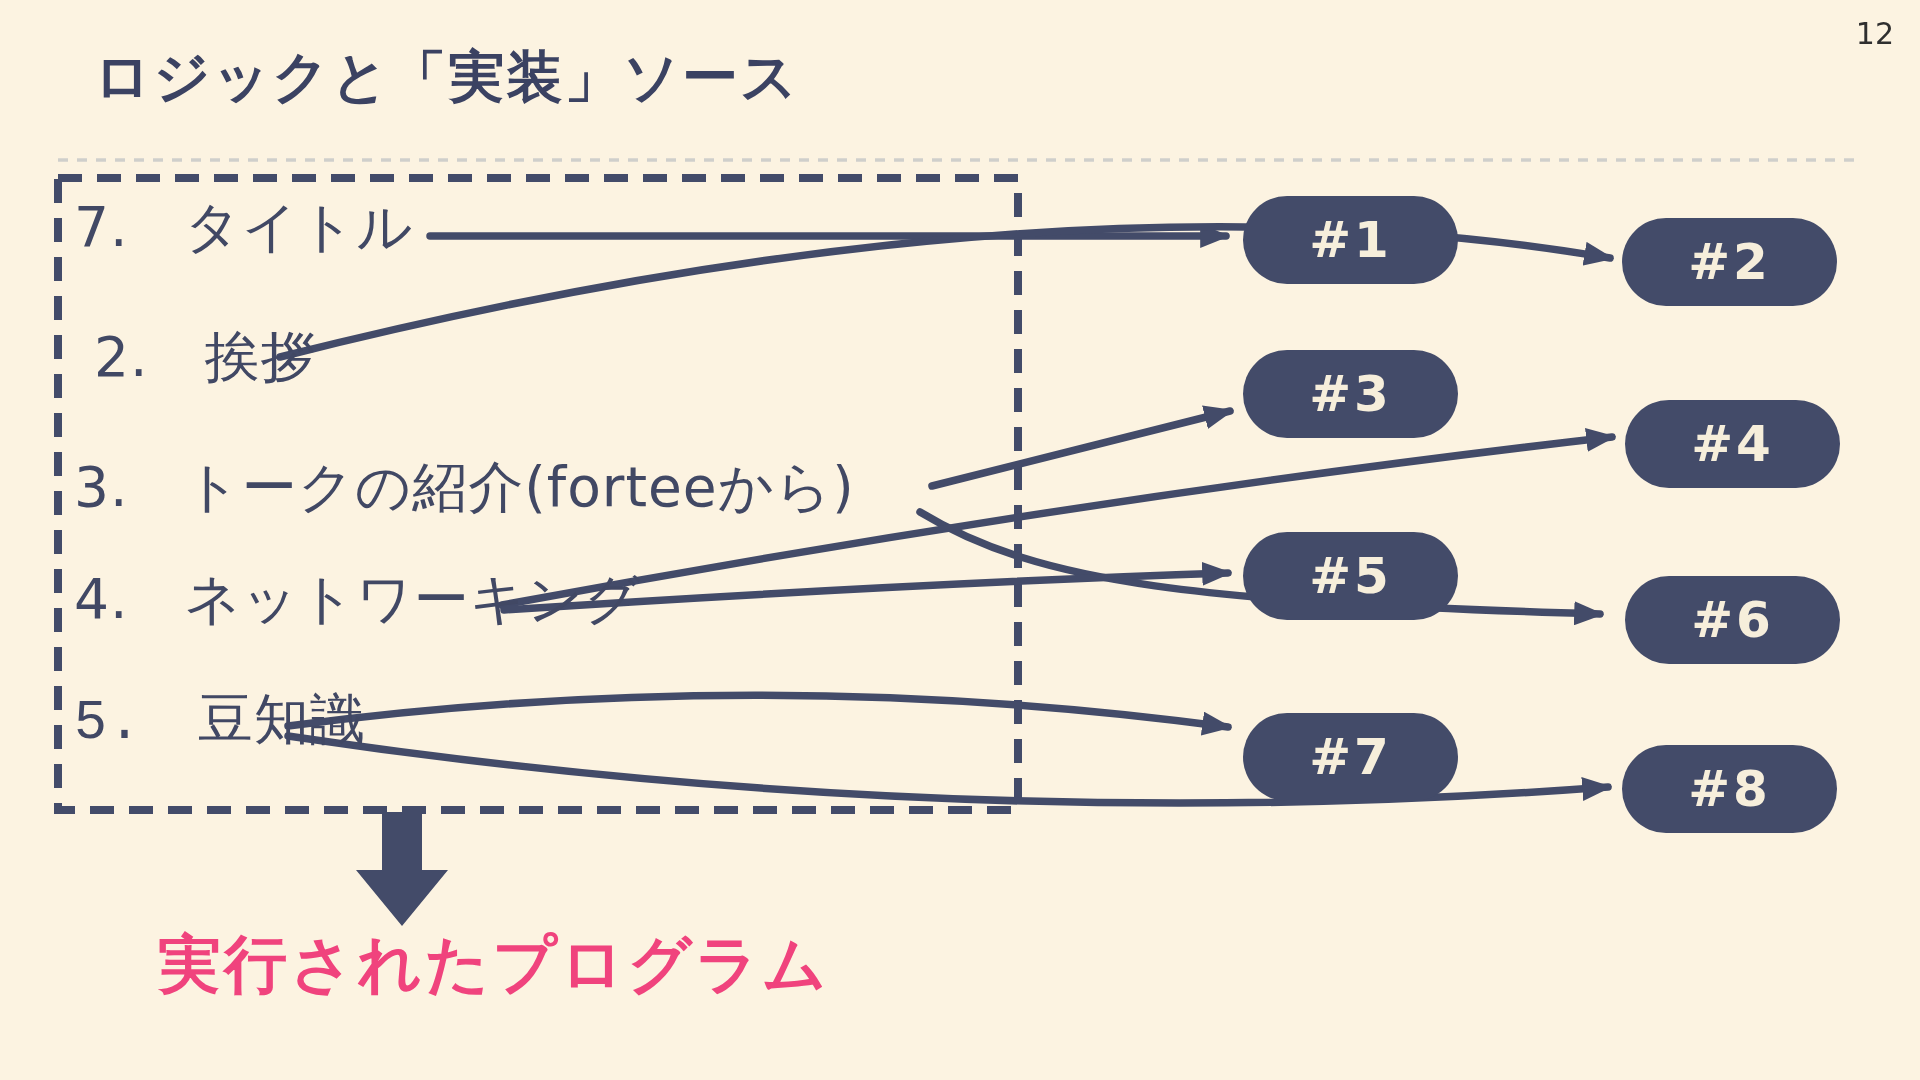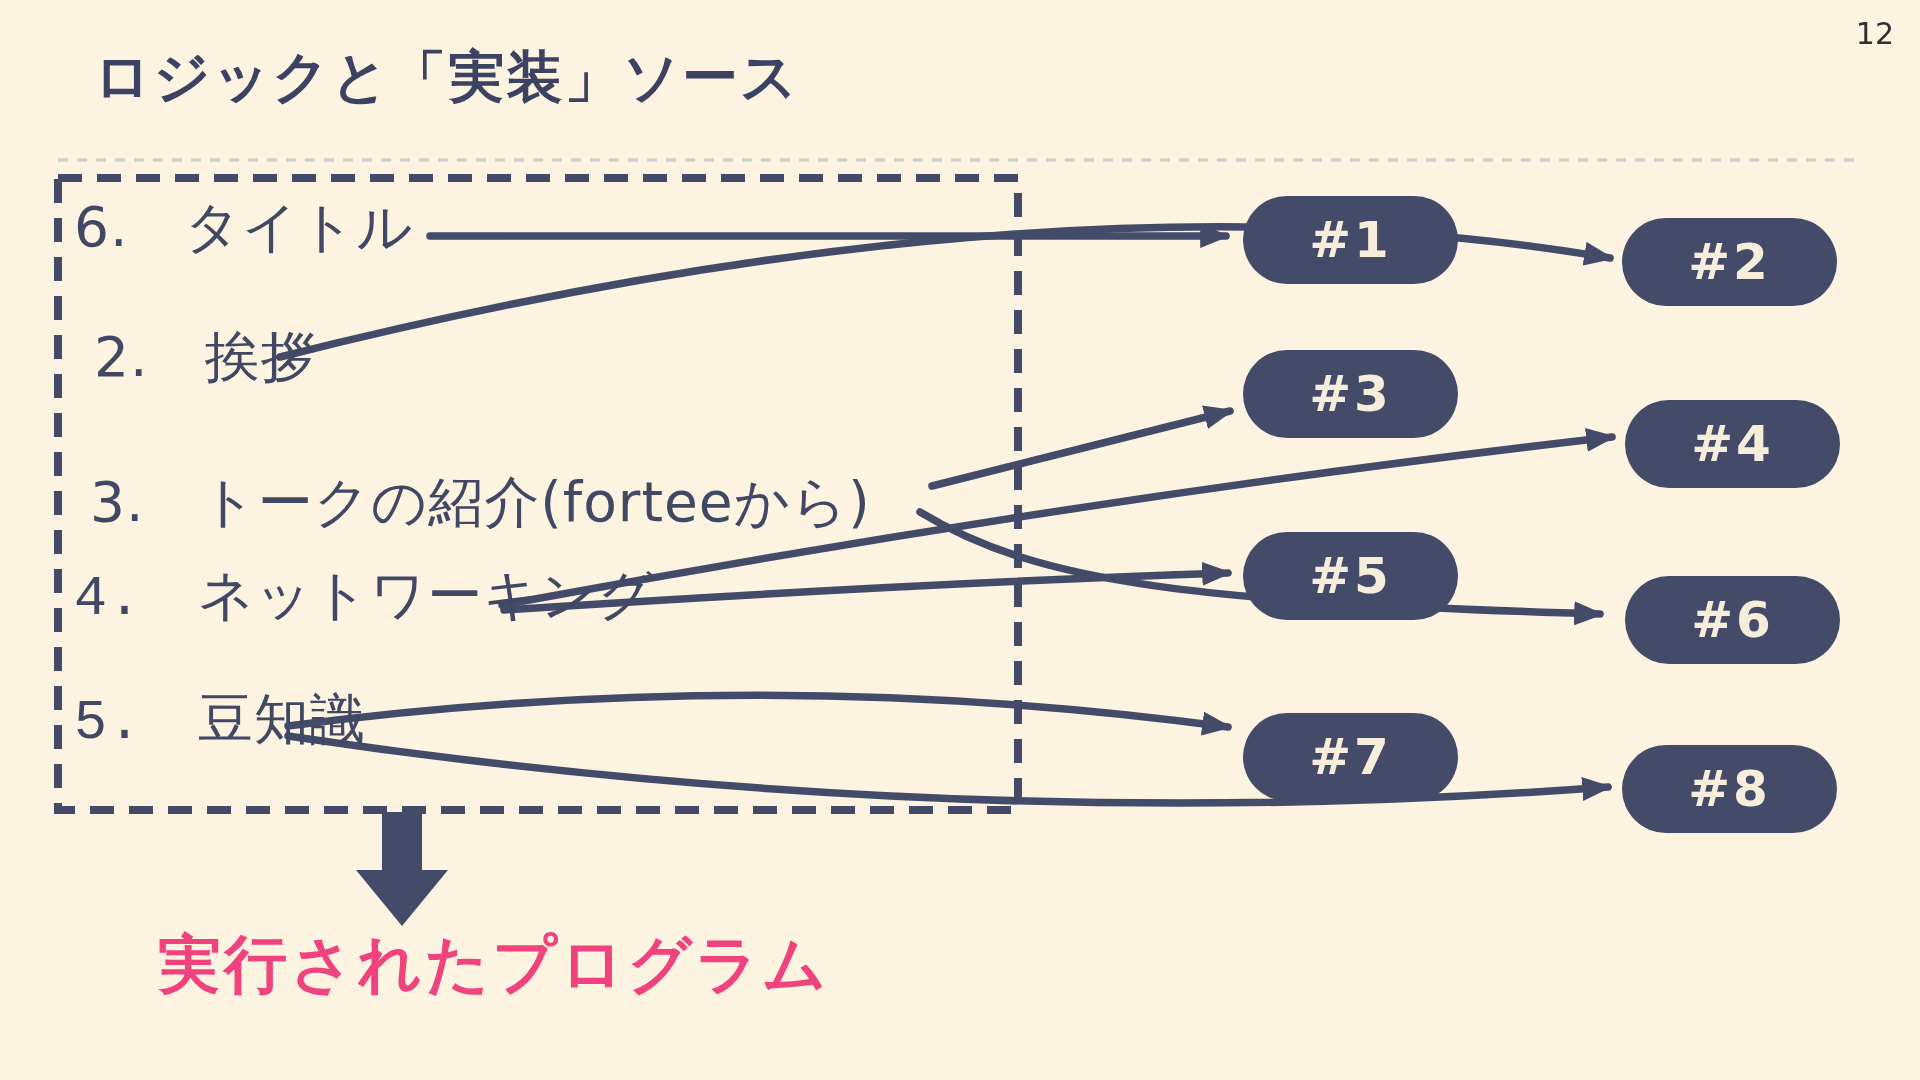--- a/index.html
+++ b/index.html
@@ -66,24 +66,24 @@
       <path d="M 920 512 C 1040 585 1200 602 1600 614" marker-end="url(#ah)"></path>
       <path d="M 502 605 Q 1080 498 1612 437" marker-end="url(#ah)"></path>
       <path d="M 504 610 Q 900 584 1228 573" marker-end="url(#ah)"></path>
       <path d="M 288 726 Q 760 664 1228 727" marker-end="url(#ah)"></path>
       <path d="M 288 736 Q 960 836 1608 787" marker-end="url(#ah)"></path>
     </g>
 
     <polygon points="382,812 422,812 422,870 448,870 402,926 356,870 382,870" fill="#434B69"></polygon>
   </svg>
 
-  <div class="list-item" style="top:200px;">6.　タイトル</div>
+  <div class="list-item" style="top:200px;">7.　タイトル</div>
   <div class="list-item" style="top:330px;margin-left:20px;">2.　挨拶</div>
-  <div class="list-item" style="top:475px;margin-left:16px;">3.　トークの紹介(forteeから)</div>
-  <div class="list-item" style="top:572px;font-family:Liberation Mono, monospace;">4.　ネットワーキング</div>
+  <div class="list-item" style="top:460px;">3.　トークの紹介(forteeから)</div>
+  <div class="list-item" style="top:572px;">4.　ネットワーキング</div>
   <div class="list-item" style="top:696px;font-family:Liberation Mono, monospace;">5.　豆知識</div>
 
   <div class="badge" style="left:1243px;top:196px;">#1</div>
   <div class="badge" style="left:1622px;top:218px;">#2</div>
   <div class="badge" style="left:1243px;top:350px;">#3</div>
   <div class="badge" style="left:1625px;top:400px;">#4</div>
   <div class="badge" style="left:1243px;top:532px;">#5</div>
   <div class="badge" style="left:1625px;top:576px;">#6</div>
   <div class="badge" style="left:1243px;top:713px;">#7</div>
   <div class="badge" style="left:1622px;top:745px;">#8</div>

